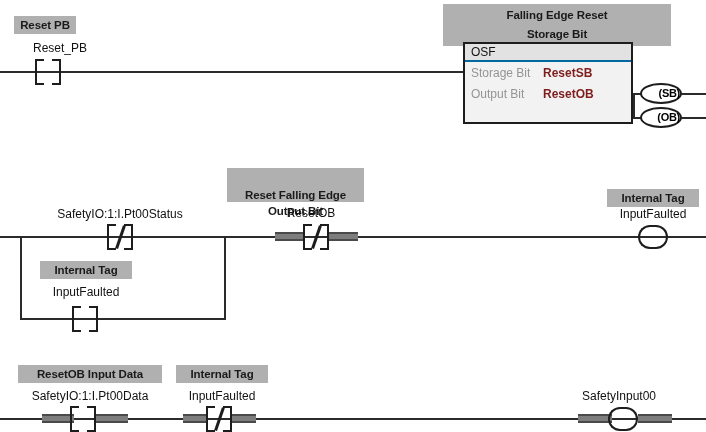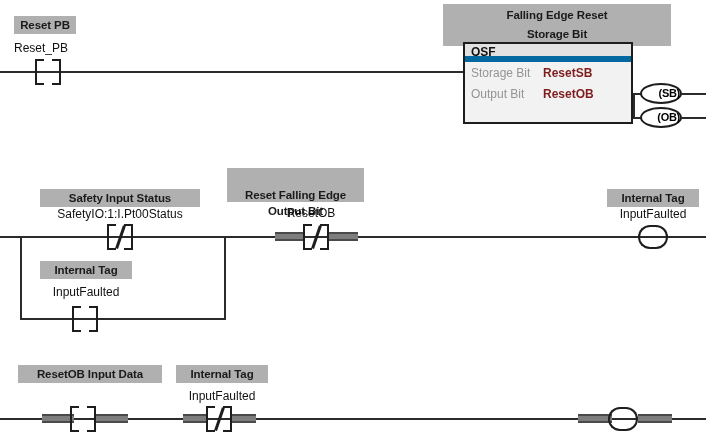--- a/index.html
+++ b/index.html
@@ -142,23 +142,23 @@
   
   .fb {
     position: absolute;
     border: 2px solid #1d1d1d;
     background: #f2f2f2;
     box-sizing: border-box;
   }
   .fb-head {
     height: 18px;
     background: #e2e2e2;
-    border-bottom: 6px solid #0369a1;
+    border-bottom: 2px solid #0369a1;
     font-size: 12px;
-    font-weight: bold;
+    font-weight: normal;
     line-height: 17px;
     padding-left: 6px;
     box-sizing: border-box;
     color: #111;
   }
   .fb-row {
     height: 21px;
     display: flex;
     align-items: center;
     font-size: 12px;
@@ -176,21 +176,21 @@
   }
 </style>
 </head>
 <body>
 
 <div id="canvas">
 
   <div class="wire" style="left:0px; top:71px; width:470px;"></div>
 
   <div class="cmt" style="left:14px; top:16px; width:62px;">Reset PB</div>
-  <div class="tag" style="left:1px; top:41px; width:80px;">Reset_PB</div>
+  <div class="tag" style="left:7px; top:41px; width:80px;text-align:right;">Reset_PB</div>
   <div class="contact" style="left:35px; top:59px;">
     <div class="bl"></div>
     <div class="br"></div>
   </div>
 
   <div class="cmt" style="left:443px; top:4px; width:228px; height:42px; line-height:19px; padding-top:2px;">Falling Edge Reset
 Storage Bit</div>
 
   <div class="fb" style="left:463px; top:42px; width:170px; height:82px;">
     <div class="fb-head">OSF</div>
@@ -209,21 +209,20 @@
   <div class="vwire" style="left:633px; top:93px; height:26px;"></div>
 
   <div class="coil-lbl" style="left:640px; top:83px;">(SB)</div>
   <div class="wire" style="left:681px; top:93px; width:25px;"></div>
 
   <div class="coil-lbl" style="left:640px; top:107px;">(OB)</div>
   <div class="wire" style="left:681px; top:117px; width:25px;"></div>
 
   <div class="wire" style="left:0px; top:236px; width:706px;"></div>
 
-  <div class="cmt" style="left:40px; top:189px; width:160px;">Safety Input Status</div>
   <div class="tag" style="left:35px; top:207px; width:170px;">SafetyIO:1:I.Pt00Status</div>
   <div class="contact" style="left:107px; top:224px;">
     <div class="bl"></div>
     <div class="slash"></div>
     <div class="br"></div>
   </div>
 
   <div class="vwire" style="left:20px; top:236px; height:84px;"></div>
   <div class="vwire" style="left:224px; top:236px; height:84px;"></div>
   <div class="wire" style="left:20px; top:318px; width:206px;"></div>
@@ -249,37 +248,39 @@
   <div class="cmt" style="left:607px; top:189px; width:92px;">Internal Tag</div>
   <div class="tag" style="left:602px; top:207px; width:102px;">InputFaulted</div>
   <div class="coil" style="left:638px; top:225px;">
     <div class="cl"></div>
     <div class="cr"></div>
   </div>
 
   <div class="wire" style="left:0px; top:418px; width:706px;"></div>
 
   <div class="cmt" style="left:18px; top:365px; width:144px;">ResetOB Input Data</div>
+  <div class="tag" style="left:13px; top:389px; width:154px;">SafetyIO:1:I.Pt00Data</div>
   <div class="hot" style="left:42px; top:414px; width:32px;"></div>
   <div class="hot" style="left:94px; top:414px; width:34px;"></div>
   <div class="contact" style="left:70px; top:406px;">
     <div class="bl"></div>
     <div class="br"></div>
   </div>
 
   <div class="cmt" style="left:176px; top:365px; width:92px;">Internal Tag</div>
   <div class="tag" style="left:171px; top:389px; width:102px;">InputFaulted</div>
   <div class="hot" style="left:183px; top:414px; width:25px;"></div>
   <div class="hot" style="left:231px; top:414px; width:25px;"></div>
   <div class="contact" style="left:206px; top:406px;">
     <div class="bl"></div>
     <div class="slash"></div>
     <div class="br"></div>
   </div>
 
+  <div class="tag" style="left:556px; top:389px; width:126px;">SafetyInput00</div>
   <div class="hot" style="left:578px; top:414px; width:34px;"></div>
   <div class="hot" style="left:638px; top:414px; width:34px;"></div>
   <div class="coil" style="left:608px; top:407px;">
     <div class="cl"></div>
     <div class="cr"></div>
   </div>
 
 </div>
 
 </body></html>

